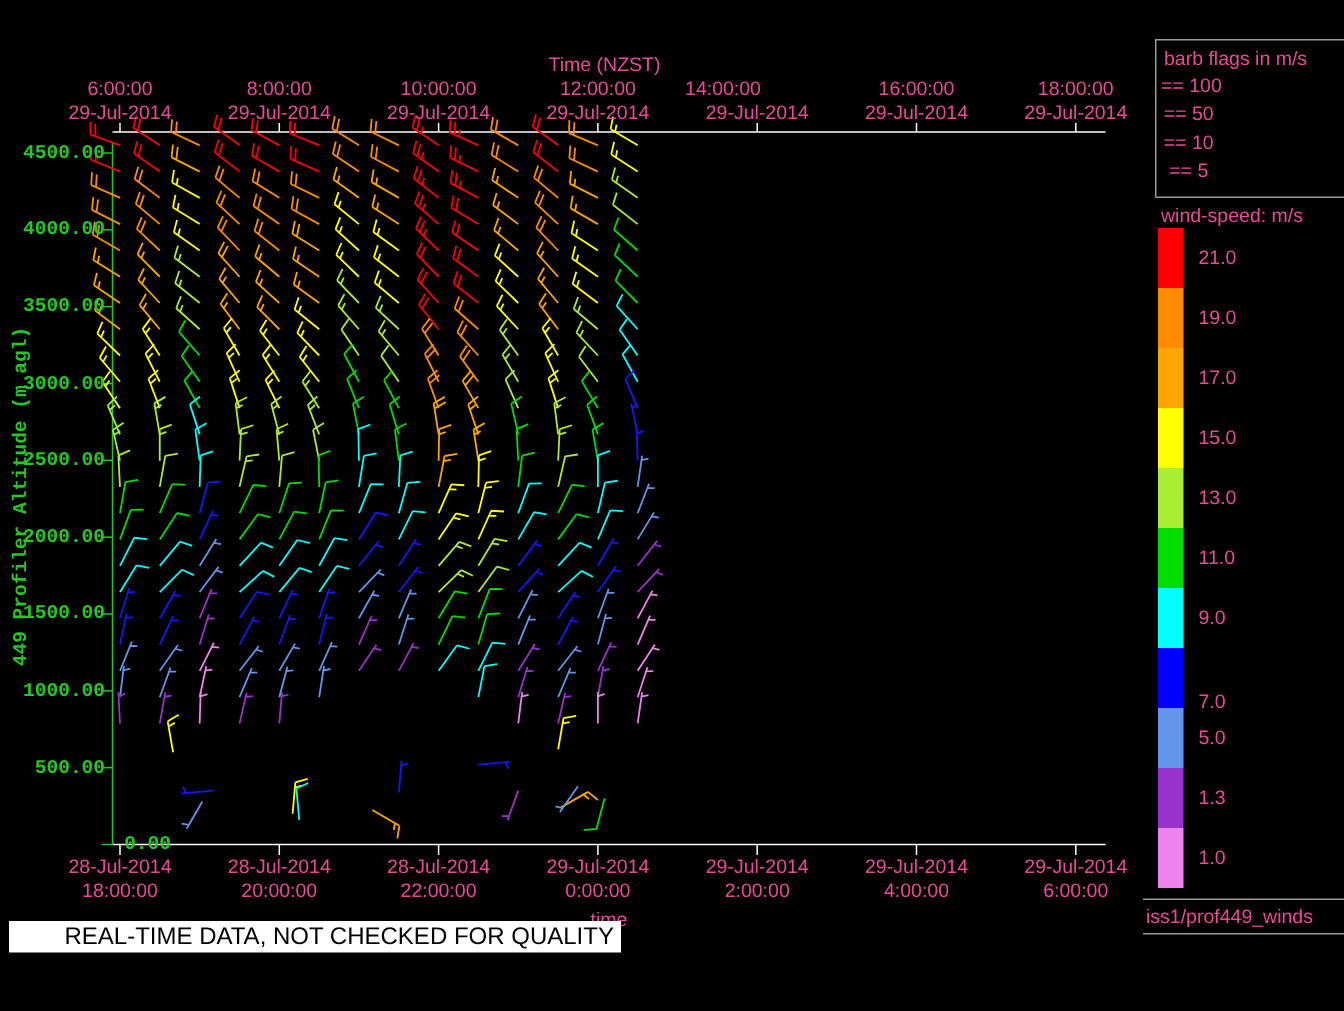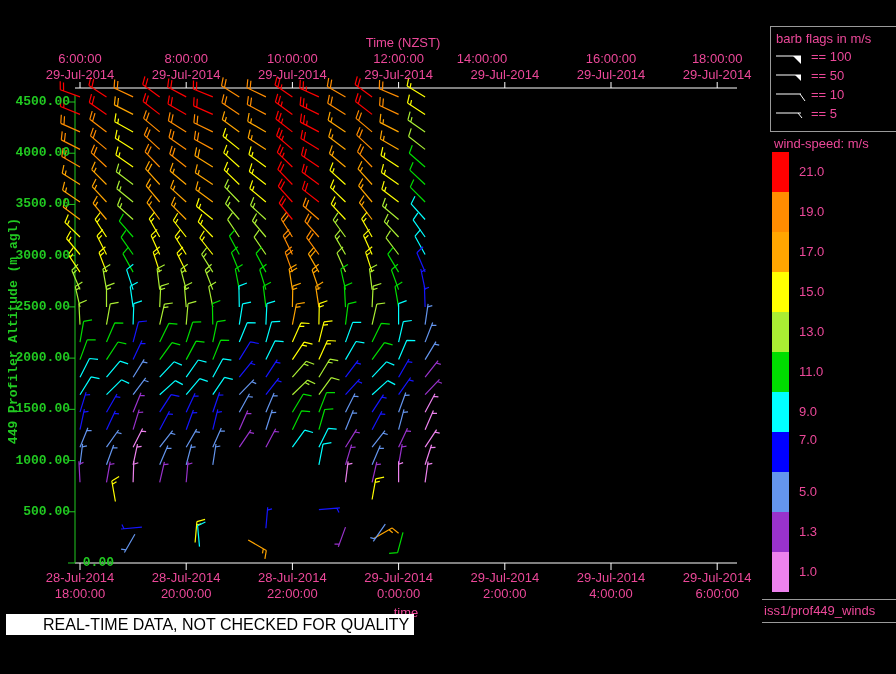--- a/index.html
+++ b/index.html
@@ -7,21 +7,21 @@
           font-family:"Liberation Sans",sans-serif;color:#fff;}
   .abs{position:absolute;}
   .w13{color:#ec4899;font-size:13px;line-height:16px;white-space:nowrap;}
   .ctr{text-align:center;}
   .rt{text-align:right;}
   .green{color:#21c921;font-family:"Liberation Mono","DejaVu Sans Mono",monospace;
          font-weight:bold;font-size:13px;line-height:16px;white-space:nowrap;}
   .title{font-size:15px;font-weight:bold;white-space:nowrap;}
   .gline{position:absolute;background:#9a9a9a;}
   .banner{background:#fff;color:#000;font-size:16px;line-height:19px;padding:1px 5px;white-space:nowrap;}
-  .legrow{position:absolute;display:flex;align-items:center;height:17px;}
+  .legrow{position:absolute;display:flex;align-items:center;height:17px;flex-direction:column;}
   .legrow svg{margin-right:4px;}
   svg{display:block;}
 </style>
 </head>
 <body>
 
 <div id="screen">
 
 
   <div class="abs w13 ctr" style="left:338px;top:35px;width:130px;">Time (NZST)</div>
@@ -471,20 +471,20 @@
     <div class="w13" style="position: absolute; left: 799px; top: 244px;">17.0</div>
     <div style="position: absolute; left: 772px; top: 272px; width: 17px; height: 40px; background: rgb(255, 255, 0);"></div>
     <div class="w13" style="position: absolute; left: 799px; top: 284px;">15.0</div>
     <div style="position: absolute; left: 772px; top: 312px; width: 17px; height: 40px; background: rgb(170, 238, 51);"></div>
     <div class="w13" style="position: absolute; left: 799px; top: 324px;">13.0</div>
     <div style="position: absolute; left: 772px; top: 352px; width: 17px; height: 40px; background: rgb(0, 221, 0);"></div>
     <div class="w13" style="position: absolute; left: 799px; top: 364px;">11.0</div>
     <div style="position: absolute; left: 772px; top: 392px; width: 17px; height: 40px; background: rgb(0, 255, 255);"></div>
     <div class="w13" style="position: absolute; left: 799px; top: 404px;">9.0</div>
     <div style="position: absolute; left: 772px; top: 432px; width: 17px; height: 40px; background: rgb(0, 0, 255);"></div>
-    <div class="w13" style="position: absolute; left: 799px; top: 432px;">7.0</div>
+    <div class="w13" style="position: absolute; left: 799px; top: 460px;">7.0</div>
     <div style="position: absolute; left: 772px; top: 472px; width: 17px; height: 40px; background: rgb(100, 149, 237);"></div>
     <div class="w13" style="position: absolute; left: 799px; top: 484px;">5.0</div>
     <div style="position: absolute; left: 772px; top: 512px; width: 17px; height: 40px; background: rgb(153, 50, 204);"></div>
     <div class="w13" style="position: absolute; left: 799px; top: 524px;">1.3</div>
     <div style="position: absolute; left: 772px; top: 552px; width: 17px; height: 40px; background: rgb(238, 130, 238);"></div>
     <div class="w13" style="position: absolute; left: 799px; top: 564px;">1.0</div>
   </div>
 
 </body></html>

